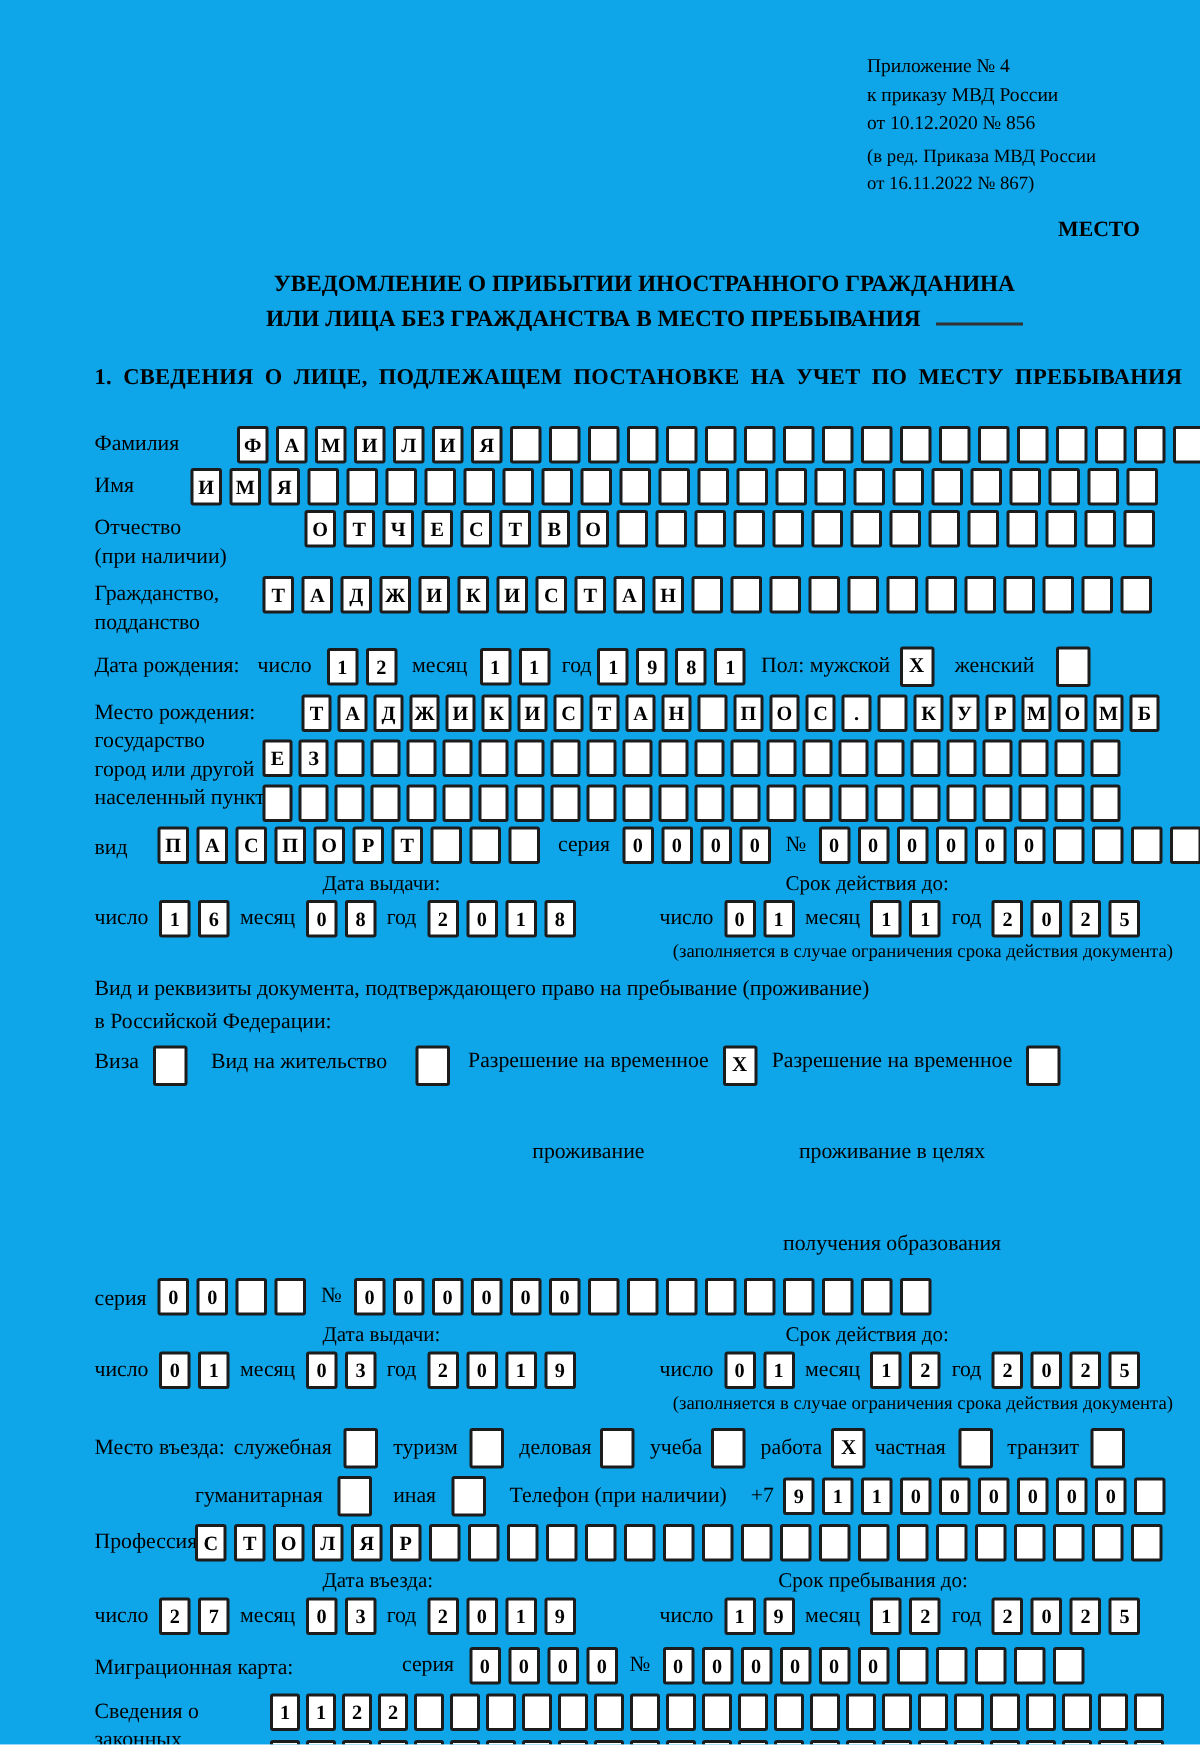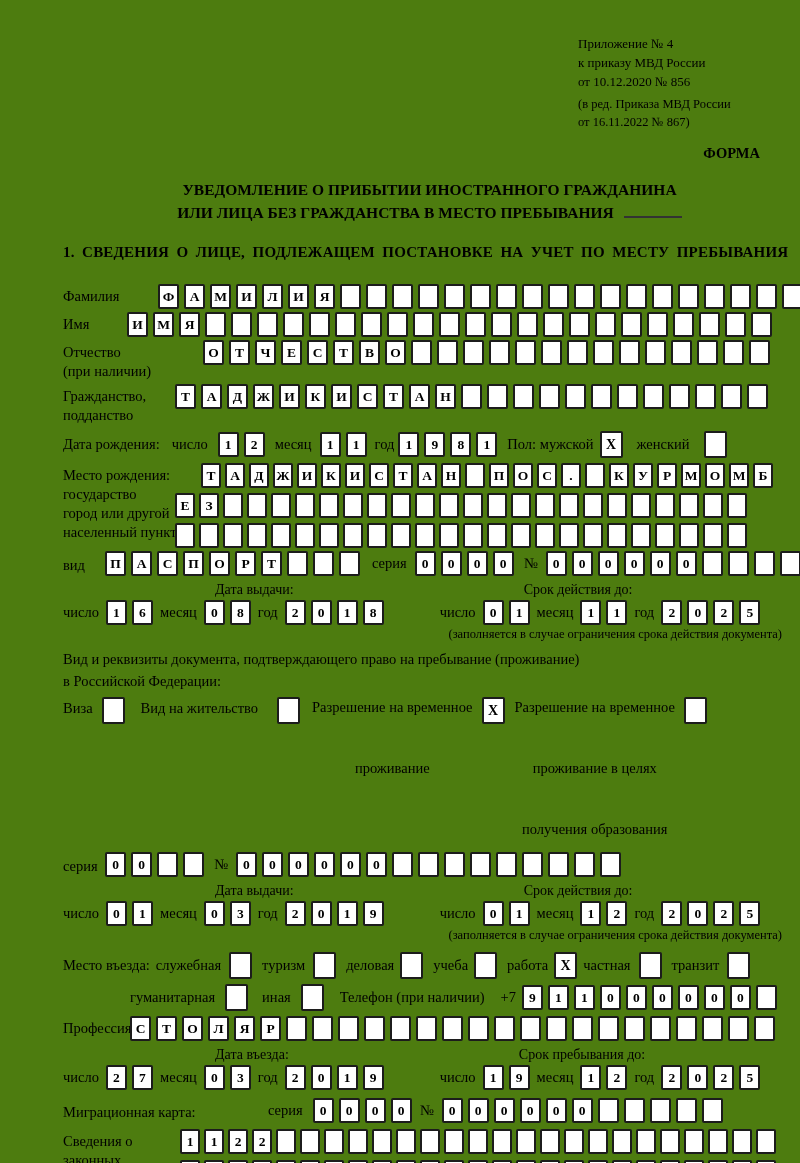--- a/index.html
+++ b/index.html
@@ -1,18 +1,18 @@
 <!DOCTYPE html>
 <html><head>
 <meta charset="utf-8">
 <style>
   html,body{margin:0;padding:0;background:#fff;}
   .page{
     width:800px;height:1163px;box-sizing:border-box;
-    background:#4d7c0f;color:#000;
+    background:#0ea5e9;color:#000;
     font-family:"Liberation Serif","DejaVu Serif",serif;
     padding:34px 4px 0 63px;overflow:hidden;position:relative;
   }
   .t{font-size:14.5px;white-space:nowrap;}
   .appendix{width:192px;margin-left:auto;margin-right:26px;font-size:13px;line-height:19px;}
   .revision{width:192px;margin-left:auto;margin-right:26px;font-size:12.5px;line-height:18px;margin-top:4px;}
   .forma{text-align:right;margin-right:36px;font-weight:bold;font-size:14.5px;margin-top:14px;}
   .title{margin-top:16px;text-align:center;font-weight:bold;font-size:15.5px;line-height:23px;}
   .uline{display:inline-block;width:58px;height:12px;border-bottom:2.5px solid #333;margin-left:10px;}
   .sec-heading{margin-top:20px;font-weight:bold;font-size:15px;letter-spacing:0.2px;word-spacing:3.5px;white-space:nowrap;}
@@ -60,21 +60,21 @@
   <div class="appendix">
     <div>Приложение № 4</div>
     <div>к приказу МВД России</div>
     <div>от 10.12.2020 № 856</div>
   </div>
   <div class="revision">
     <div>(в ред. Приказа МВД России</div>
     <div>от 16.11.2022 № 867)</div>
   </div>
 
-  <div class="forma">ФОРМА</div>
+  <div class="forma">МЕСТО</div>
 
   <div class="title">
     <div>УВЕДОМЛЕНИЕ О ПРИБЫТИИ ИНОСТРАННОГО ГРАЖДАНИНА</div>
     <div><span>ИЛИ ЛИЦА БЕЗ ГРАЖДАНСТВА В МЕСТО ПРЕБЫВАНИЯ</span><span class="uline"></span></div>
   </div>
 
   <div class="sec-heading">1. СВЕДЕНИЯ О ЛИЦЕ, ПОДЛЕЖАЩЕМ ПОСТАНОВКЕ НА УЧЕТ ПО МЕСТУ ПРЕБЫВАНИЯ</div>
 
   <div class="frow" style="margin-top:23px;gap:31px;">
     <span class="lblcol w64 pt">Фамилия</span>

